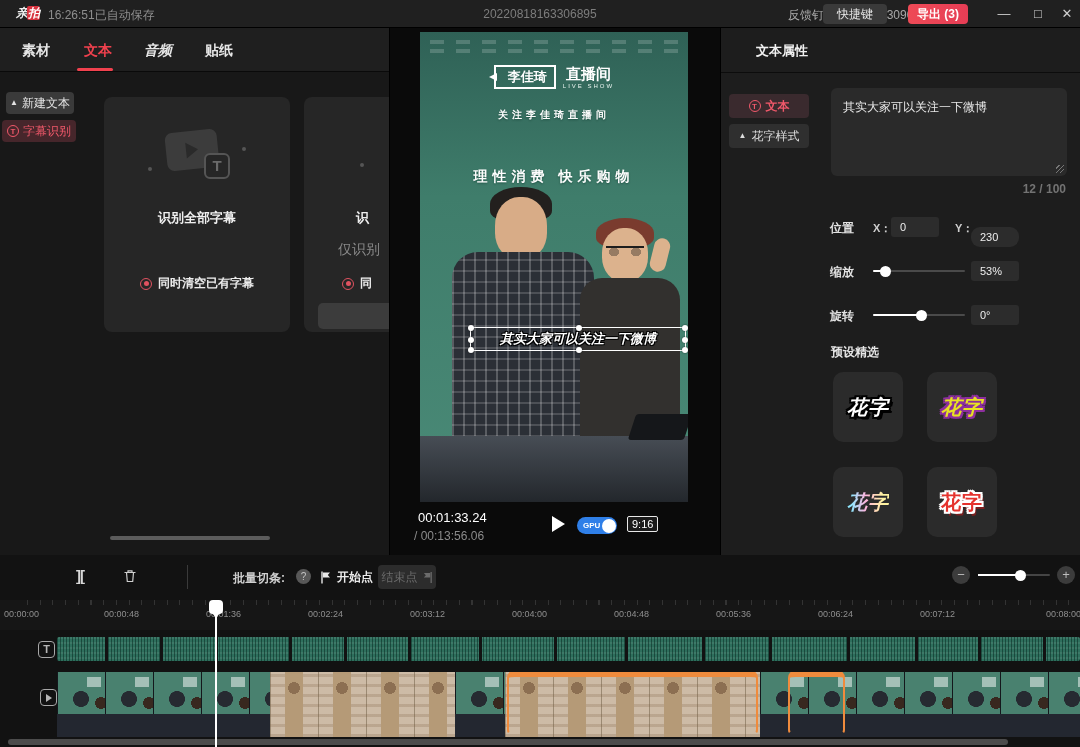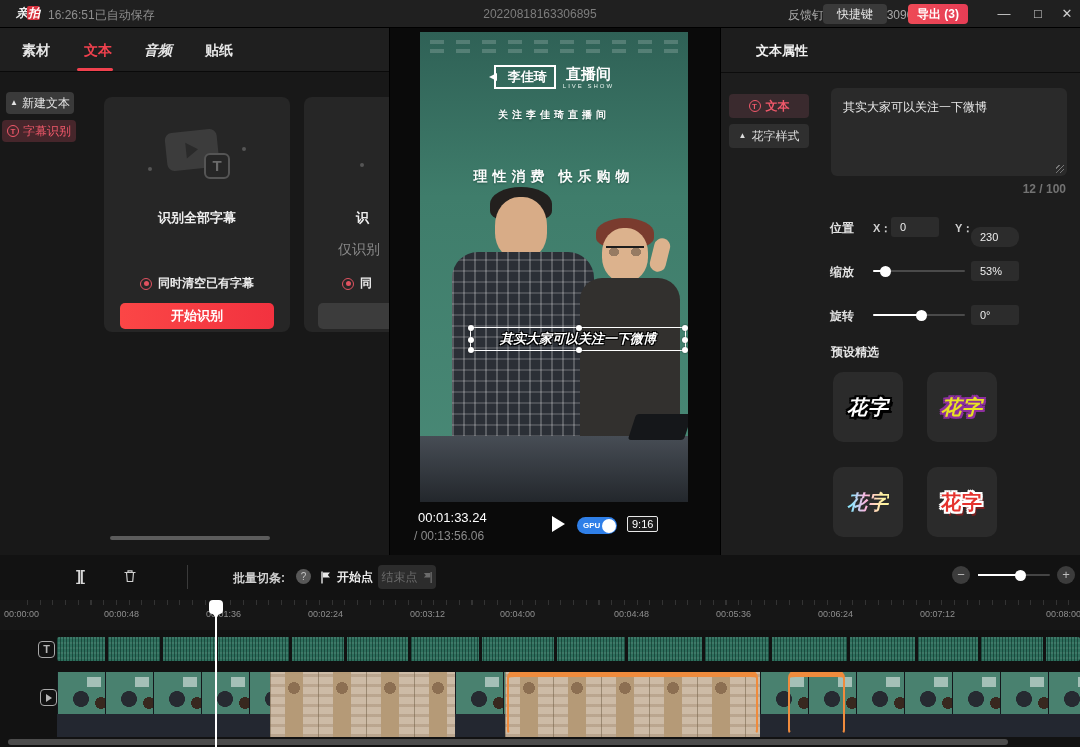--- a/index.html
+++ b/index.html
@@ -243,21 +243,20 @@
         <div class="film"></div>
         <div class="brackT">T</div>
         <div class="dot" style="left:44px;top:50px;"></div>
         <div class="dot" style="left:138px;top:30px;"></div>
       </div>
       <div class="card-title">识别全部字幕</div>
       <div class="radio-row">
         <span class="radio"></span>
         <span>同时清空已有字幕</span>
       </div>
-      <div class="btn-start">开始识别</div>
     </div>
 
     <div class="card card2">
       <div class="card-iconzone">
         <div class="dot" style="left:56px;top:46px;"></div>
       </div>
       <span class="c2-title">识</span>
       <span class="c2-desc">仅识别</span>
       <div class="c2-radio">
         <span class="radio"></span>
@@ -402,21 +401,21 @@
       </div>
       <span class="zoom-plus">+</span>
     </div>
 
     <div class="ruler">
       <span style="left:4px;">00:00:00</span>
       <span style="left:104px;">00:00:48</span>
       <span style="left:206px;">00:01:36</span>
       <span style="left:308px;">00:02:24</span>
       <span style="left:410px;">00:03:12</span>
-      <span style="left:500px;">00:04:00</span>
+      <span style="left:512px;">00:04:00</span>
       <span style="left:614px;">00:04:48</span>
       <span style="left:716px;">00:05:36</span>
       <span style="left:818px;">00:06:24</span>
       <span style="left:920px;">00:07:12</span>
       <span style="left:1046px;">00:08:00</span>
     </div>
 
     <div class="ticon-t">T</div>
     <div class="track-text">
       <div class="gap" style="left:48px;"></div>

